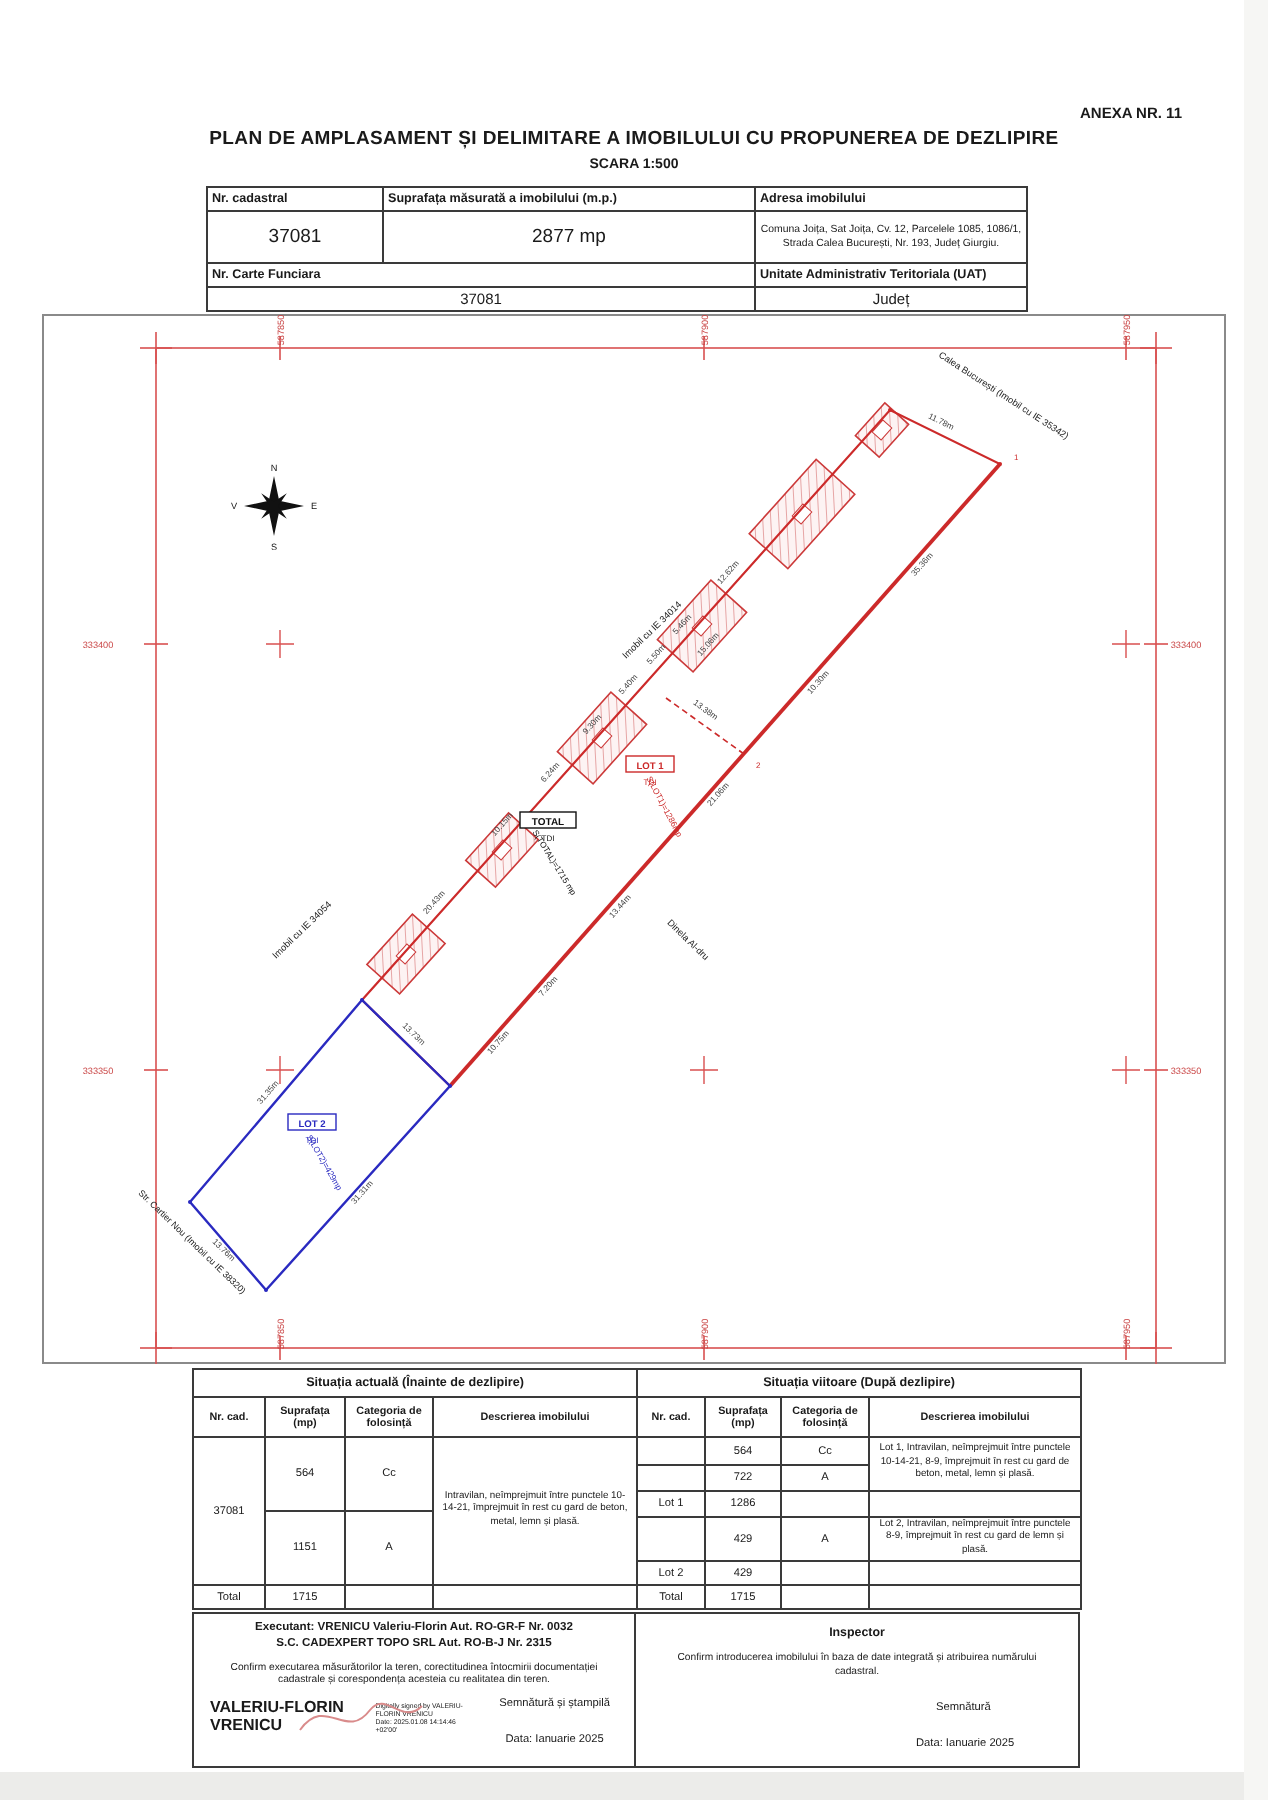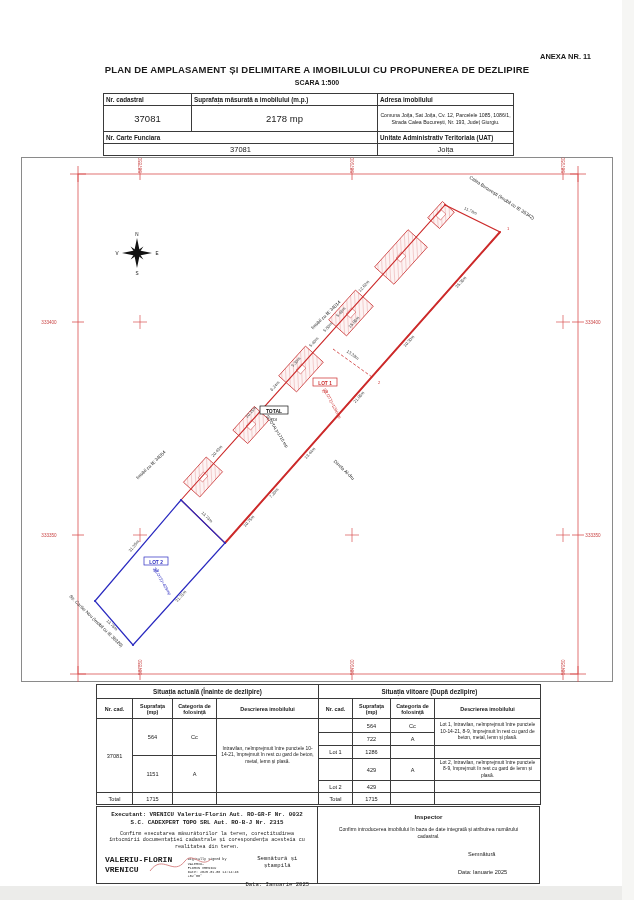--- a/index.html
+++ b/index.html
@@ -17,21 +17,21 @@
   .t1 .adr{font-size:5.2px;text-align:center;line-height:1.25;}
   .t1 .mid{font-size:7.5px;text-align:center;}
   .mapwrap{left:21px;top:157px;width:592px;height:525px;}
   .bt{table-layout:fixed;font-size:5.4px;}
   .bt .tt{font-size:6.3px;font-weight:bold;text-align:center;height:11px;}
   .bt th{font-size:5.4px;font-weight:bold;text-align:center;}
   .bt td{text-align:center;font-size:5.6px;}
   .bt .desc{font-size:4.9px;line-height:1.3;text-align:center;padding:1px 3px;}
   .btL{left:96px;top:684px;width:222px;}
   .btR{left:318px;top:684px;width:222px;}
-  .boxE{left:96px;top:806px;width:222px;height:78px;border:1px solid #3a3a3a;box-sizing:border-box;font-family:Liberation Mono, monospace;}
+  .boxE{left:96px;top:806px;width:222px;height:78px;border:1px solid #3a3a3a;box-sizing:border-box;}
   .boxI{left:318px;top:806px;width:222px;height:78px;border:1px solid #3a3a3a;border-left:none;box-sizing:border-box;}
   .exl{text-align:center;font-size:5.8px;font-weight:bold;line-height:1.35;margin-top:4px;}
   .exc{text-align:center;font-size:5.1px;line-height:1.3;margin:4px 7px 0 7px;}
   .sigrow{display:flex;margin:5px 6px 0 8px;position:relative;}
   .signame{font-size:8px;font-weight:bold;line-height:1.15;width:86px;}
   .sigdig{font-size:3.4px;line-height:1.2;width:58px;color:#222;padding-top:2px;}
   .sigright{font-size:5.6px;width:70px;text-align:center;}
   .sigright .d2{margin-top:12px;}
   .institle{text-align:center;font-size:6.2px;font-weight:bold;margin-top:6px;}
   .insc{text-align:center;font-size:5.1px;line-height:1.35;margin:6px 12px 0 12px;}
@@ -54,30 +54,30 @@
       <col style="width:136px">
     </colgroup>
   <tbody>
       <tr style="height:12px">
     <td class="h">Nr. cadastral</td>
     <td class="h">Suprafața măsurată a imobilului (m.p.)</td>
     <td class="h">Adresa imobilului</td>
   </tr>
   <tr style="height:26px">
     <td class="big">37081</td>
-    <td class="big">2178 mp</td>
+    <td class="big">2877 mp</td>
     <td class="adr">Comuna Joița, Sat Joița, Cv. 12, Parcelele 1085, 1086/1, Strada Calea București, Nr. 193, Județ Giurgiu.</td>
   </tr>
   <tr style="height:12px">
     <td class="h" colspan="2">Nr. Carte Funciara</td>
     <td class="h">Unitate Administrativ Teritoriala (UAT)</td>
   </tr>
   <tr style="height:12px">
     <td class="mid" colspan="2">37081</td>
-    <td class="mid">Joița</td>
+    <td class="mid">Județ</td>
   </tr>
 </tbody>
   </table>
 
 <div class="abs mapwrap">
 <svg width="592" height="525" viewBox="0 0 592 525">
   <defs>
     <pattern id="hatch" patternUnits="userSpaceOnUse" width="4" height="4" patternTransform="rotate(45)">
       <rect width="4" height="4" fill="#fdf3f3"></rect>
       <line x1="0" y1="0" x2="0" y2="4" stroke="#e49c9c" stroke-width="0.9"></line>

